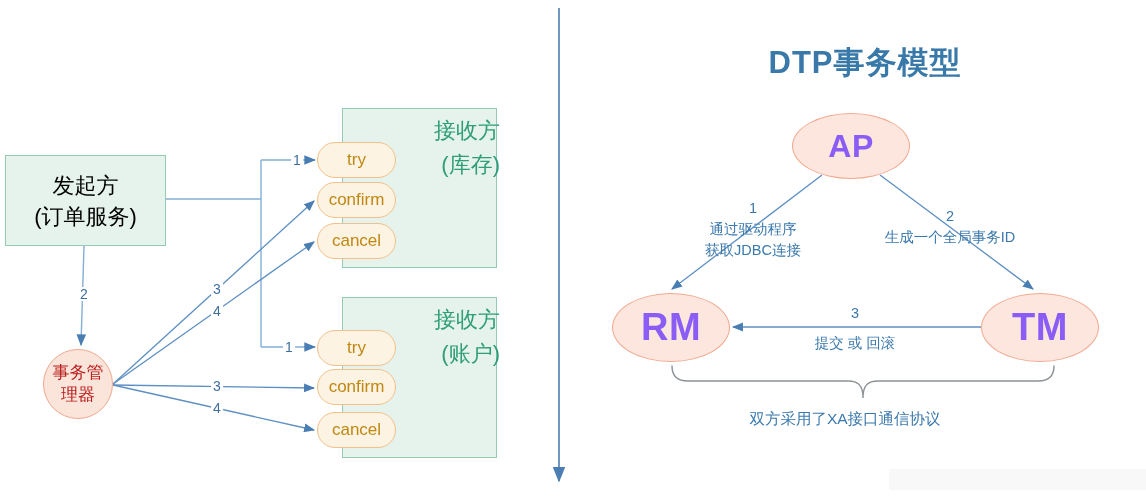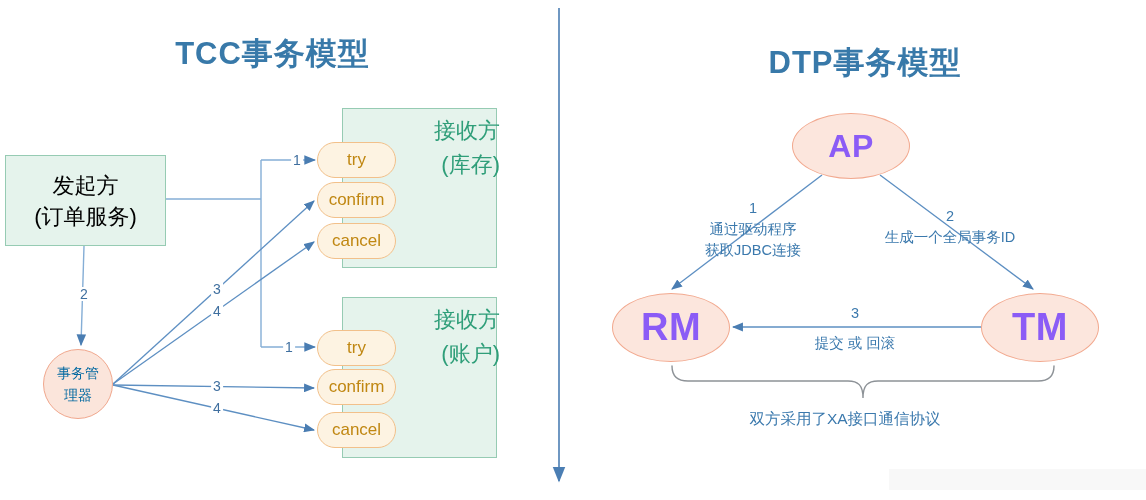--- a/index.html
+++ b/index.html
@@ -23,22 +23,22 @@
 
   .pill{position:absolute;width:79px;height:36px;border-radius:18px;background:#fdf3e2;
         border:1.5px solid #f2c08a;box-sizing:border-box;color:#c08712;font-size:17px;
         display:flex;align-items:center;justify-content:center;}
   #pill-try-1{left:317px;top:142px;}  #pill-confirm-1{left:317px;top:182px;}
   #pill-cancel-1{left:317px;top:223px;}
   #pill-try-2{left:317px;top:330px;}  #pill-confirm-2{left:317px;top:369px;}
   #pill-cancel-2{left:317px;top:412px;}
 
   .circle{position:absolute;left:43px;top:349px;width:70px;height:70px;border-radius:50%;
-          background:#fbe5db;border:1.5px solid #f0a78d;box-sizing:border-box;color:#0369a1;
-          font-size:14px;line-height:22px;display:flex;flex-direction:column;
+          background:#fbe5db;border:1.5px solid #f0a78d;box-sizing:border-box;color:#b91c1c;
+          font-size:17px;line-height:22px;display:flex;flex-direction:column;
           align-items:center;justify-content:center;}
 
   .ellipse{position:absolute;border-radius:50%;background:#fce6dd;border:1.5px solid #f2a98f;
            box-sizing:border-box;display:flex;align-items:center;justify-content:center;
            color:#8b5cf6;font-weight:600;letter-spacing:0.5px;}
   #ap{left:792px;top:113px;width:118px;height:66px;font-size:32px;}
   #rm{left:612px;top:293px;width:118px;height:69px;font-size:38px;}
   #tm{left:981px;top:293px;width:118px;height:69px;font-size:38px;}
 
   .num{position:absolute;transform:translate(-50%,-50%);background:#ffffff;color:#3f6f9f;
@@ -101,21 +101,20 @@
     <line x1="559" y1="8" x2="559" y2="481" stroke="#4b7eb3" stroke-width="1.6" marker-end="url(#ahd)"></line>
 
     <line x1="822" y1="175" x2="672" y2="289" stroke="#5d8fc2" stroke-width="1.3" marker-end="url(#ah)"></line>
     <line x1="880" y1="175" x2="1033" y2="289" stroke="#5d8fc2" stroke-width="1.3" marker-end="url(#ah)"></line>
     <line x1="981" y1="327" x2="733" y2="327" stroke="#5d8fc2" stroke-width="1.3" marker-end="url(#ah)"></line>
 
     <path d="M 672 366 C 672 376, 677 381, 688 381 L 848 381 C 858 381, 863 385, 863 398
              C 863 385, 868 381, 878 381 L 1038 381 C 1049 381, 1054 376, 1054 366" fill="none" stroke="#8d9297" stroke-width="1.4" stroke-linecap="round"></path>
   </svg>
 
-  <div class="title" id="tcc-title">TCC事务模型</div>
   <div class="title" id="dtp-title">DTP事务模型</div>
 
   <div class="gbox" id="initiator">
     <div>发起方</div>
     <div>(订单服务)</div>
   </div>
 
   <div class="circle">
     <div>事务管</div>
     <div>理器</div>

